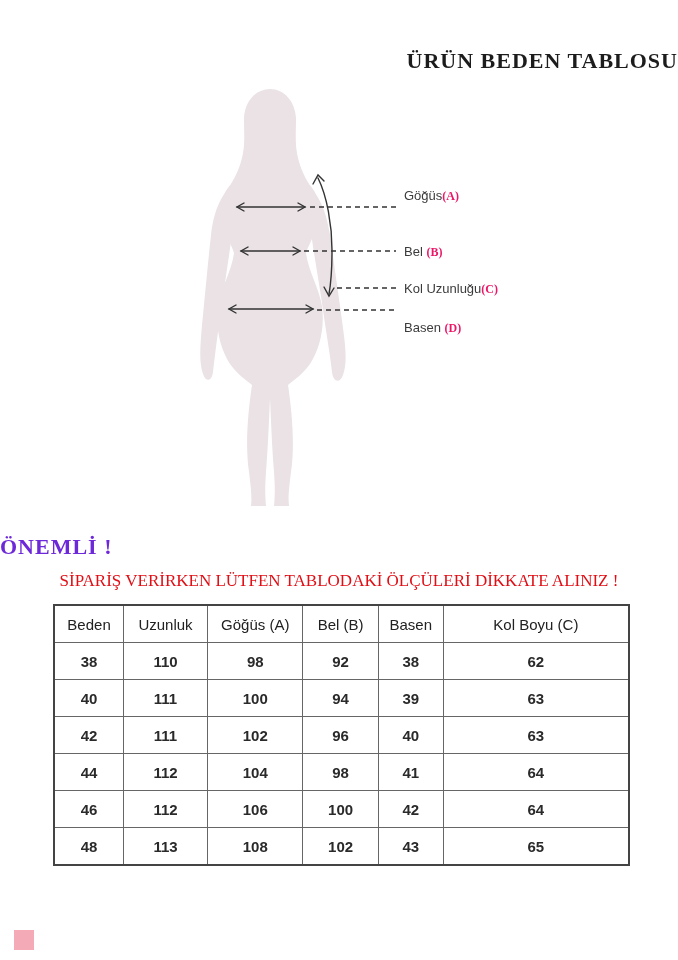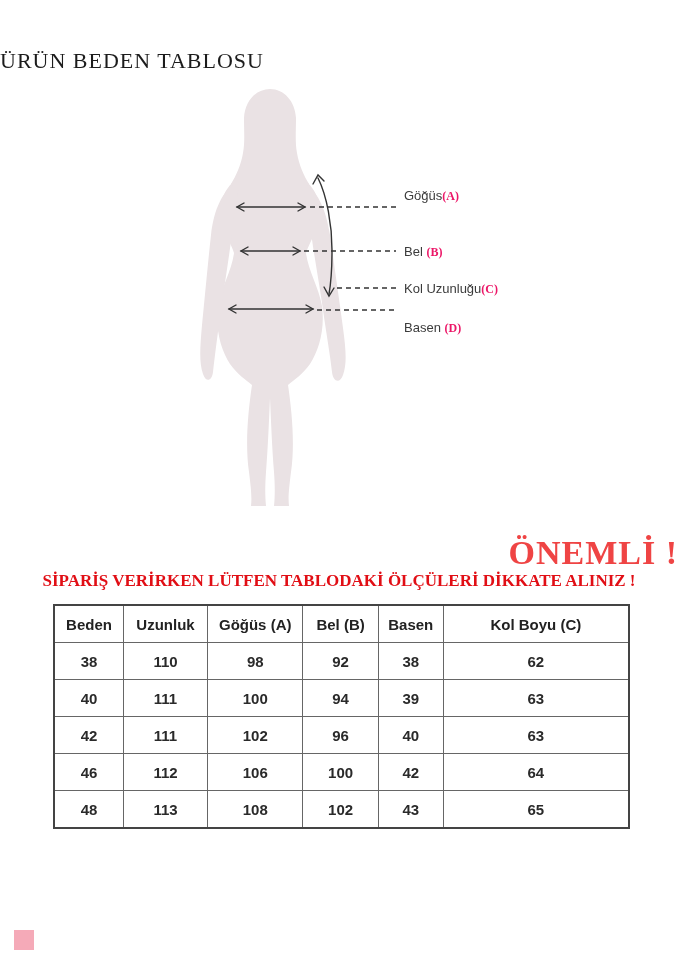--- a/index.html
+++ b/index.html
@@ -6,59 +6,59 @@
   .page{
     position:relative;
     width:678px;height:960px;
     background:#ffffff;
     overflow:hidden;
     font-family:"Liberation Sans", sans-serif;
   }
   .fig{position:absolute;left:0;top:0;width:678px;height:960px;pointer-events:none;}
   .title{
     position:absolute;left:0;top:48px;width:678px;margin:0;
-    text-align:left;
+    text-align:right;
     font-family:"Liberation Serif", serif;
-    font-size:22px;font-weight:400;letter-spacing:1px;
+    font-size:22px;font-weight:700;letter-spacing:1px;
     color:#1c1c1c;
   }
   .m-label{
     position:absolute;left:404px;height:15px;line-height:15px;
     font-size:13px;color:#3b3b3b;white-space:pre;
   }
   .m-label .ltr{
     font-family:"Liberation Serif", serif;
     font-size:12px;font-weight:700;color:#ec1667;
   }
   .warn-h{
     position:absolute;left:0;top:534px;width:678px;
-    text-align:right;
+    text-align:left;
     font-family:"Liberation Serif", serif;
-    font-size:34px;font-weight:700;letter-spacing:1px;
-    color:#ef4444;
+    font-size:22px;font-weight:700;letter-spacing:1px;
+    color:#6d28d9;
   }
   .warn-s{
     position:absolute;left:0;top:571px;width:678px;
     text-align:center;
     font-family:"Liberation Serif", serif;
-    font-size:17px;font-weight:700;
+    font-size:17px;font-weight:400;
     color:#e10e15;
   }
   .size-table-wrap{position:absolute;left:53px;top:604px;width:577px;}
   table.size-table{
     width:100%;border-collapse:collapse;table-layout:fixed;
     border:2px solid #444;
   }
   table.size-table th, table.size-table td{
     border:1px solid #666;
     text-align:center;vertical-align:middle;
     height:36px;padding:0;
     color:#222;
   }
-  table.size-table th{font-size:15px;font-weight:700;}
+  table.size-table th{font-size:15px;font-weight:400;}
   table.size-table td{font-size:15px;font-weight:700;color:#2a2a2a;}
   .pink-sq{
     position:absolute;left:14px;top:930px;width:20px;height:20px;
     background:#f5aab8;
   }
 </style>
 </head>
 <body>
 
 <div class="page">
@@ -155,20 +155,28 @@
         </tr>
         <tr>
           <td>42</td>
           <td>111</td>
           <td>102</td>
           <td>96</td>
           <td>40</td>
           <td>63</td>
         </tr>
         <tr>
+          <td>44</td>
+          <td>112</td>
+          <td>104</td>
+          <td>98</td>
+          <td>41</td>
+          <td>64</td>
+        </tr>
+        <tr>
           <td>46</td>
           <td>112</td>
           <td>106</td>
           <td>100</td>
           <td>42</td>
           <td>64</td>
         </tr>
         <tr>
           <td>48</td>
           <td>113</td>

